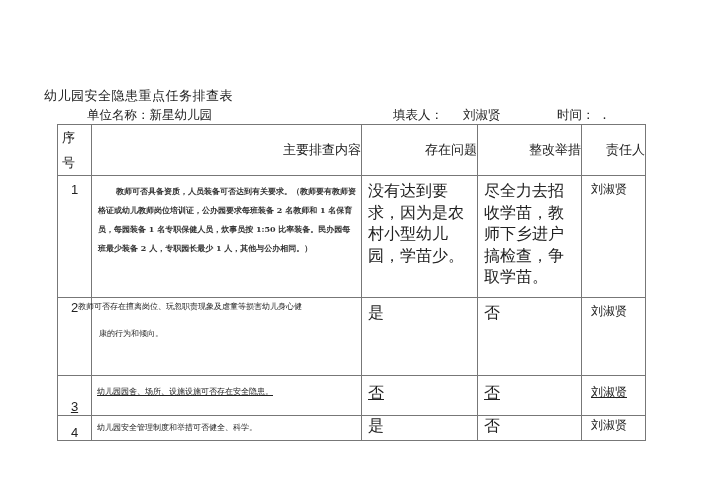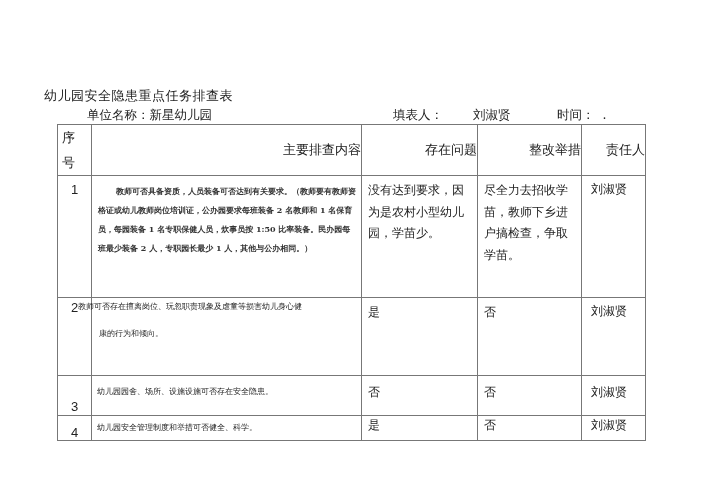--- a/index.html
+++ b/index.html
@@ -1,32 +1,32 @@
 <!DOCTYPE html>
 <html><head>
 <meta charset="utf-8">
 <style>
   html, body { margin:0; padding:0; }
   body { width:708px; height:500px; background:#ffffff; position:relative; overflow:hidden;
          font-family:"DejaVu Serif", "Liberation Serif", serif; color:#222; }
   .title { position:absolute; left:0; width:708px; top:87px; text-align:left; font-size:13px; letter-spacing:0.5px;padding-left:44px; }
   .meta { position:absolute; top:107px; font-size:12.5px; white-space:nowrap; }
-  .meta .lbl { margin-right:18px; }
+  .meta .lbl { margin-right:8px; }
   table { position:absolute; left:57px; top:124px; border-collapse:collapse; table-layout:fixed; }
   td, th { border:1.3px solid #777; padding:0; vertical-align:top; font-weight:normal; }
   th { font-size:13px; vertical-align:middle; text-align:right; }
   .c1 { width:34px; } .c2 { width:270px; } .c3 { width:116px; } .c4 { width:104px; } .c5 { width:64px; }
   .hdr-seq { text-align:left; padding-left:4px; line-height:25px; font-size:13px; }
   .num { font-family:"Liberation Sans", sans-serif; font-size:13px; text-align:center; }
   .content-small { font-size:8px; line-height:19px; color:#333;font-weight:bold; }
-  .cell-text { font-size:12px; line-height:21.5px; padding:4px 4px 0 6px; }
+  .cell-text { font-size:16px; line-height:21.5px; padding:4px 4px 0 6px; }
   .resp { font-size:12px; padding:4px 0 0 9px; line-height:18px; }
   .row1 td { height:115px; }
   .row2 td { height:73px; }
-  .row3 td { height:29px; }
+  .row3 td { height:29px;text-decoration:underline; }
   .row4 td { height:18px; }
   .r1-content { padding:6px 4px 0 6px; text-indent:18px; }
   .r2-num { position:relative; }
   .r2-num .n { position:absolute; left:13px; top:2px; }
   .r2-content { position:relative; }
   .r2-first { position:absolute; left:-14px; top:2px; font-size:8px; white-space:nowrap; line-height:14px; }
   .r2-second { position:absolute; left:7px; top:30px; font-size:8px; white-space:nowrap;text-align:center; }
   .small-row-text { font-size:8px; padding:10px 0 0 5px; white-space:nowrap; }
   .row3 .num { vertical-align:bottom; padding-bottom:1px; }
   .row4 .num { vertical-align:bottom; }

